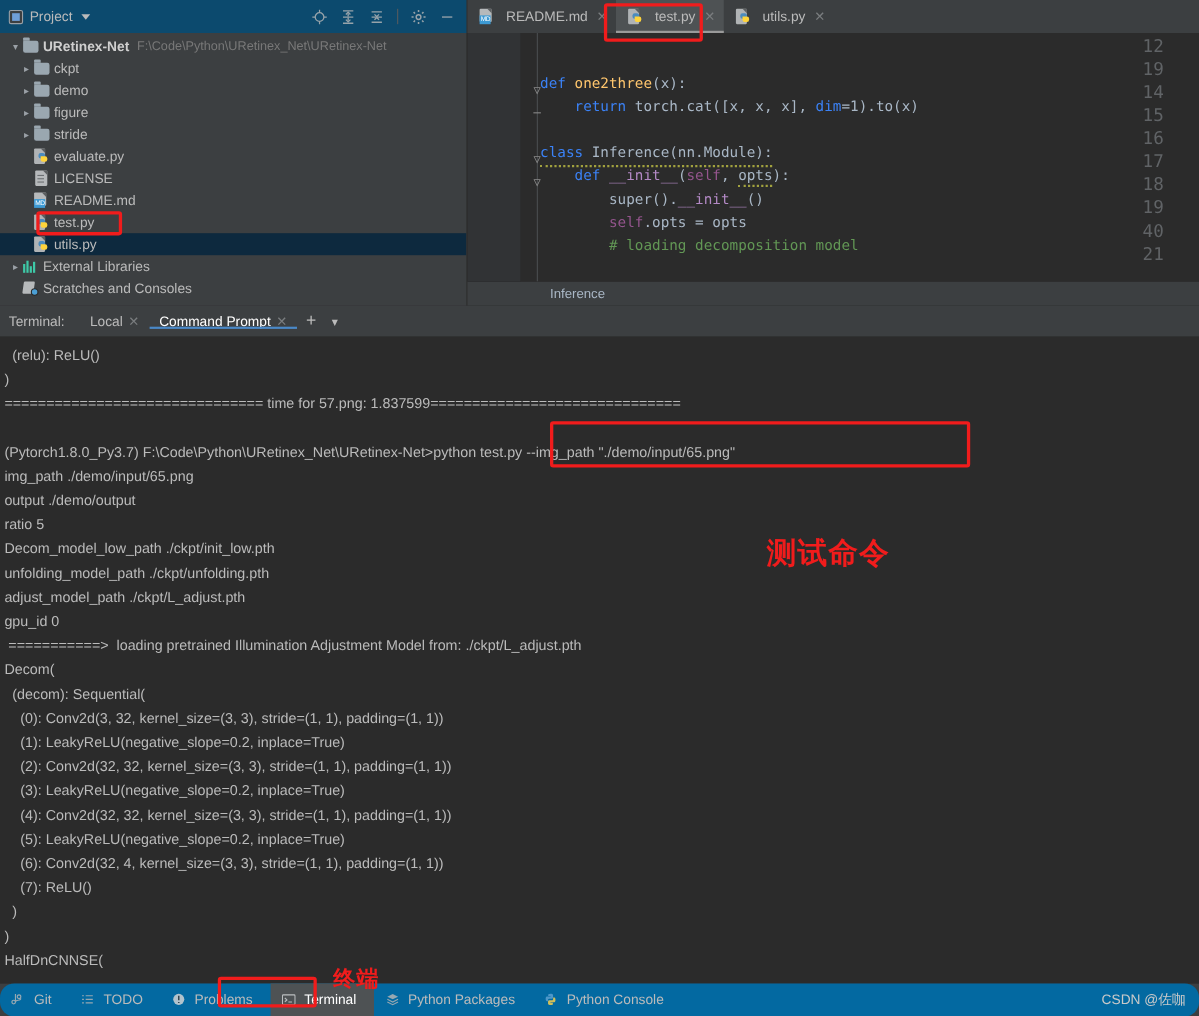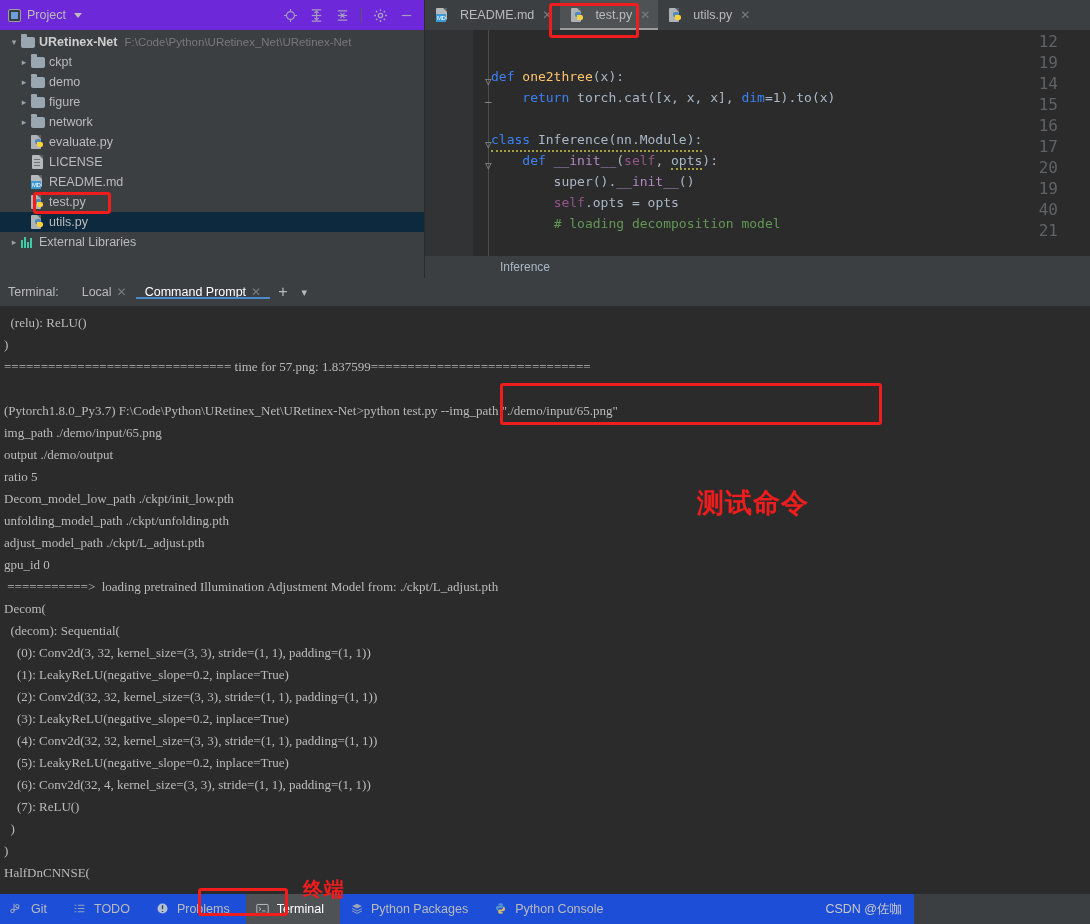--- a/index.html
+++ b/index.html
@@ -10,21 +10,21 @@
     overflow: hidden;
   }
   #app { position: relative; width: 1090px; height: 924px; }
 
   
   .top-region { position: absolute; left:0; top:0; width:1090px; height:278px; display:flex; }
 
   
   .project-panel { width: 425px; height:278px; background:#3c3f41; display:flex; flex-direction:column;
                    border-right:1px solid #2b2b2b; }
-  .project-head { height: 30px; display:flex; align-items:center; padding:0 6px 0 8px; background:#6d28d9; }
+  .project-head { height: 30px; display:flex; align-items:center; padding:0 6px 0 8px; background:#0c4a6e; }
   .proj-title-wrap { display:flex; align-items:center; gap:6px; }
   .proj-box { width:13px; height:13px; border:1px solid #9aa0a6; border-radius:2px; position:relative; background:#3c3f41;}
   .proj-box::after{content:"";position:absolute;left:2px;top:2px;right:2px;bottom:2px;background:#6f9fd8;}
   .proj-label { color:#bbbbbb; font-size:12.5px; }
   .caret-dn { width:0;height:0;border-left:4px solid transparent;border-right:4px solid transparent;
               border-top:5px solid #bbbbbb; margin-left:2px;}
   .proj-tools { margin-left:auto; display:flex; align-items:center; gap:11px; padding-right:4px;}
   .ico { width:15px; height:15px; display:inline-block; position:relative; opacity:.85;}
   .ico svg { display:block; }
   .tool-div { width:1px; height:14px; background:#555a5e; }
@@ -100,27 +100,27 @@
   .term-tabbar { height:28px; background:#3c3f41; display:flex; align-items:center; padding-left:8px; }
   .tt-label { display:flex; align-items:center; color:#bbbbbb; font-size:12.5px; padding-right:14px;}
   .tt { display:flex; align-items:center; gap:5px; padding:0 9px; font-size:12.5px; color:#bbbbbb; position:relative;}
   .tt.active { color:#ffffff; }
   .tt.active::after { content:""; position:absolute; left:0; right:0; bottom:0; height:2px; background:#4a88c7; }
   .tt .x { color:#7a7d7f; font-size:12px; }
   .tt-plus { display:flex; align-items:center; padding:0 8px; color:#bbbbbb; font-size:16px; }
   .tt-caret { display:flex; align-items:center; padding:0 6px; color:#bbbbbb; font-size:11px; }
 
   .term-body { flex:1; position:relative; overflow:hidden; background:#2b2b2b;
-               font-family:Liberation Serif, serif; font-size:13px; color:#bbbbbb;
+               font-family:Liberation Sans, sans-serif; font-size:13px; color:#bbbbbb;
                padding:6px 0 0 4px; }
   .tline { line-height:22px; white-space:pre; height:22px; }
 
   
-  .statusbar { position:absolute; left:0; top:894px; width:914px; height:30px; background:#1d4ed8;
-               display:flex; align-items:center; color:#bbbbbb; font-size:12.5px; }
+  .statusbar { position:absolute; left:0; top:894px; width:1090px; height:30px; background:#0369a1;
+               display:flex; align-items:center; color:#bbbbbb; font-size:12.5px;border-radius:13px; }
   .sb-item { display:flex; align-items:center; gap:6px; padding:0 16px 0 10px; height:100%; }
   .sb-item.active { background:#4e5254; color:#ffffff; }
   .sb-right { margin-left:auto; padding-right:12px; color:#c9c9c9; font-size:12.5px; }
 
   
   .redbox { position:absolute; border:3px solid #f11c1c; border-radius:3px; pointer-events:none; }
   .cntext { position:absolute; color:#f11c1c; font-size:27px; font-weight:bold;
             font-family:"DejaVu Sans", sans-serif; letter-spacing:1px; pointer-events:none; }
   .cntext.small { font-size:20px; }
 </style>
@@ -212,21 +212,21 @@
             </span>
           <span class="tlabel">figure</span>
         </div>
 
         <div class="trow">
           <span class="indent10"></span>
           <span class="arrow right"></span>
           <span class="fi">
               <span class="folder"></span>
             </span>
-          <span class="tlabel">network</span>
+          <span class="tlabel">stride</span>
         </div>
 
         <div class="trow">
           <span class="indent22"></span>
           <span class="fi">
               <span class="pyfile">
                 <span class="b"></span>
                 <span class="p1"></span>
                 <span class="p2"></span>
               </span>
@@ -285,20 +285,30 @@
             <span class="barsicon">
                 <i style="height:8px"></i>
                 <i style="height:11px"></i>
                 <i style="height:6px"></i>
                 <i style="height:10px"></i>
               </span>
           </span>
           <span class="tlabel">External Libraries</span>
         </div>
 
+        <div class="trow">
+          <span class="arrow"></span>
+          <span class="fi">
+              <span class="scratch">
+                <span class="pg"></span>
+                <span class="clk"></span>
+              </span>
+            </span>
+          <span class="tlabel">Scratches and Consoles</span>
+        </div>
       </div>
     </div>
 
     <div class="editor-col">
       <div class="tabbar">
         <div class="etab">
           <span class="fi">
               <span class="mdfile">
                 <span class="b"></span>
                 <span class="tag">MD</span>
@@ -334,21 +344,21 @@
       <div class="code-area">
         <div class="gutter"></div>
         <div class="vline"></div>
 
         <span class="lnum" style="top:2px">12</span>
         <span class="lnum" style="top:23px">19</span>
         <span class="lnum" style="top:44px">14</span>
         <span class="lnum" style="top:65px">15</span>
         <span class="lnum" style="top:86px">16</span>
         <span class="lnum" style="top:107px">17</span>
-        <span class="lnum" style="top:128px">20</span>
+        <span class="lnum" style="top:128px">18</span>
         <span class="lnum" style="top:149px">19</span>
         <span class="lnum" style="top:170px">40</span>
         <span class="lnum" style="top:191px">21</span>
 
         <span class="fold" style="top:45px">▽</span>
         <span class="fold" style="top:66px">─</span>
         <span class="fold" style="top:108px">▽</span>
         <span class="fold" style="top:129px">▽</span>
 
         <div class="codeline" style="top:36px"><span class="kw">def</span> <span class="fn">one2three</span><span class="plain">(x):</span></div>

